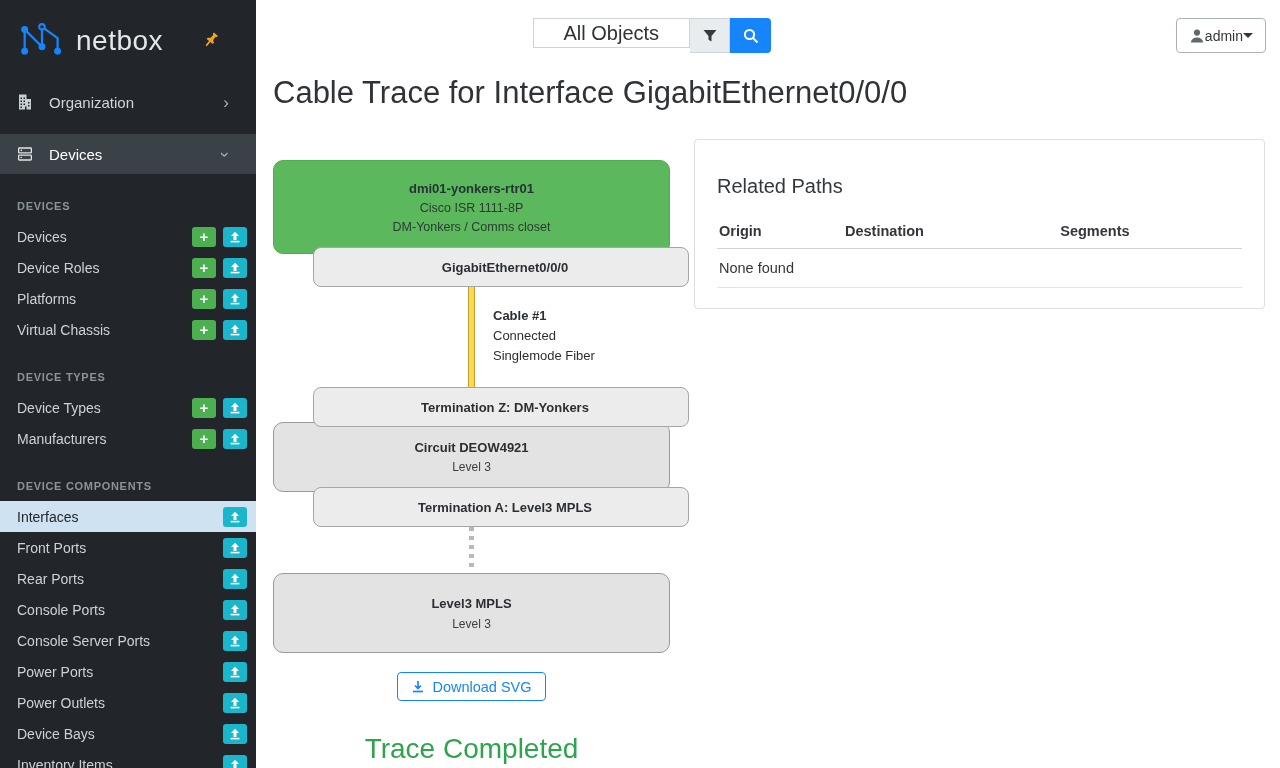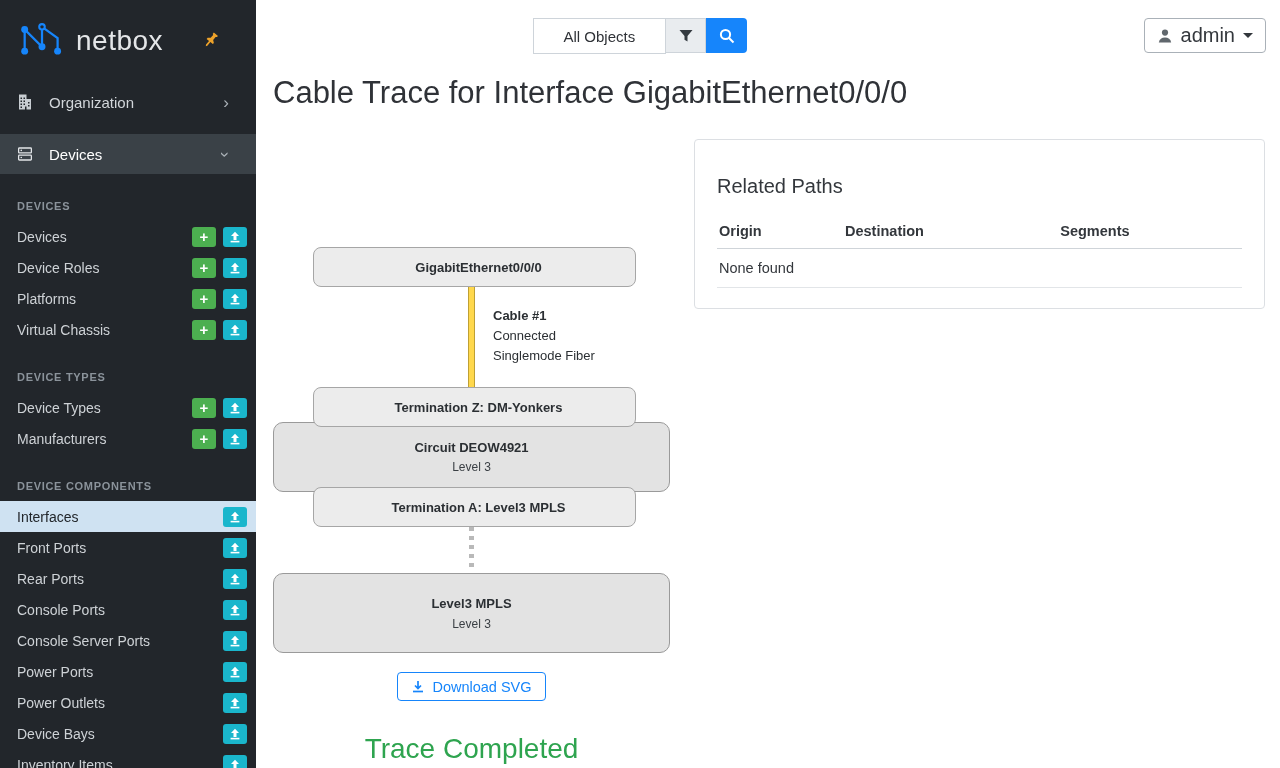--- a/index.html
+++ b/index.html
@@ -37,43 +37,43 @@
   .mini-btn.import { background:#1ab6cc; }
 
   
   .main { flex:1; position:relative; }
   .topbar { position:relative; height:53px; padding-top:18px; }
   .search-group { width:471px; margin:0 auto; display:flex; height:35px; }
   .search-input { width:290px; height:35px; border:1px solid #ced4da; border-right:none;
                   border-radius:4px 0 0 4px; padding:0 12px; font-size:15px; outline:none;
                   font-family:inherit; color:#33373c; }
   .search-input::placeholder { color:#8b9399; }
-  .scope-btn { height:36px; padding:0 30px; border:1px solid #ced4da; background:#fff;
-               font-size:15px; color:#2f3237; cursor:pointer; font-family:inherit; }
+  .scope-btn { height:30px; padding:0 30px; border:1px solid #ced4da; background:#fff;
+               font-size:20px; color:#2f3237; cursor:pointer; font-family:inherit; }
   .filter-btn { width:40px; height:35px; border:1px solid #ced4da; border-left:none;
                 background:#e9ecef; cursor:pointer; display:flex; align-items:center; justify-content:center; }
   .go-btn { width:41px; height:35px; border:none; background:#1685fb; border-radius:0 4px 4px 0;
             cursor:pointer; display:flex; align-items:center; justify-content:center; }
   .admin-group { position:absolute; right:14px; top:18px; height:35px; display:flex;
-                 align-items:center; gap:8px; padding:0 12px; border:1px solid #aab1b8;
-                 border-radius:4px; background:#fff; font-size:20px; color:#33373c; cursor:pointer;justify-content:space-between; }
+                 align-items:center; padding:0 12px; border:1px solid #aab1b8;
+                 border-radius:4px; background:#fff; font-size:14px; color:#33373c; cursor:pointer;justify-content:space-between; }
   .caret { width:0; height:0; border-left:5px solid transparent; border-right:5px solid transparent;
            border-top:5px solid #33373c; }
   .page-title { margin:22px 0 0 17px; font-size:31px; font-weight:400; color:#2f3237; line-height:36px; }
 
   .content-row { display:flex; align-items:flex-start; padding:0 15px 0 17px; margin-top:28px; }
 
   
   .trace-col { width:397px; min-width:397px; display:flex; flex-direction:column;
                align-items:center; margin-top:21px; }
   .trace-canvas { position:relative; width:397px; height:487px; }
   .t-box { position:absolute; display:flex; flex-direction:column; align-items:center;
            justify-content:center; text-align:center; }
   .big-box { left:0; width:397px; border-radius:10px; z-index:1; }
-  .small-box { left:40px; width:323px; height:40px; background:#ececec; border:1px solid #a6a6a6;
+  .small-box { left:40px; width:376px; height:40px; background:#ececec; border:1px solid #a6a6a6;
                border-radius:8px; z-index:2; font-size:13px; font-weight:700; color:#2b2f33;padding-left:8px; }
   .device-box { top:0; height:94px; background:#5cb85c; border:1px solid #4cae4c; gap:5px; }
   .device-name { font-size:13px; font-weight:700; color:#263238; }
   .device-sub { font-size:12.5px; color:#2c3b33; }
   .iface-box { top:87px; }
   .cable-line { position:absolute; left:195px; top:127px; width:7px; height:100px;
                 background:#ffd84d; border-left:1px solid #bfa034; border-right:1px solid #bfa034; }
   .cable-info { position:absolute; left:220px; top:146px; text-align:left; font-size:13px;
                 line-height:20px; color:#2b2f33; }
   .cable-info .lbl { font-weight:700; }
@@ -361,20 +361,25 @@
       </div>
     </div>
 
     <h1 class="page-title">Cable Trace for Interface GigabitEthernet0/0/0</h1>
 
     <div class="content-row">
 
       <div class="trace-col">
         <div class="trace-canvas">
 
+          <div class="t-box big-box device-box">
+            <span class="device-name">dmi01-yonkers-rtr01</span>
+            <span class="device-sub">Cisco ISR 1111-8P</span>
+            <span class="device-sub">DM-Yonkers / Comms closet</span>
+          </div>
 
           <div class="t-box small-box iface-box">
             <span>GigabitEthernet0/0/0</span>
           </div>
 
           <div class="cable-line"></div>
 
           <div class="cable-info">
             <div class="lbl">Cable #1</div>
             <div>Connected</div>

